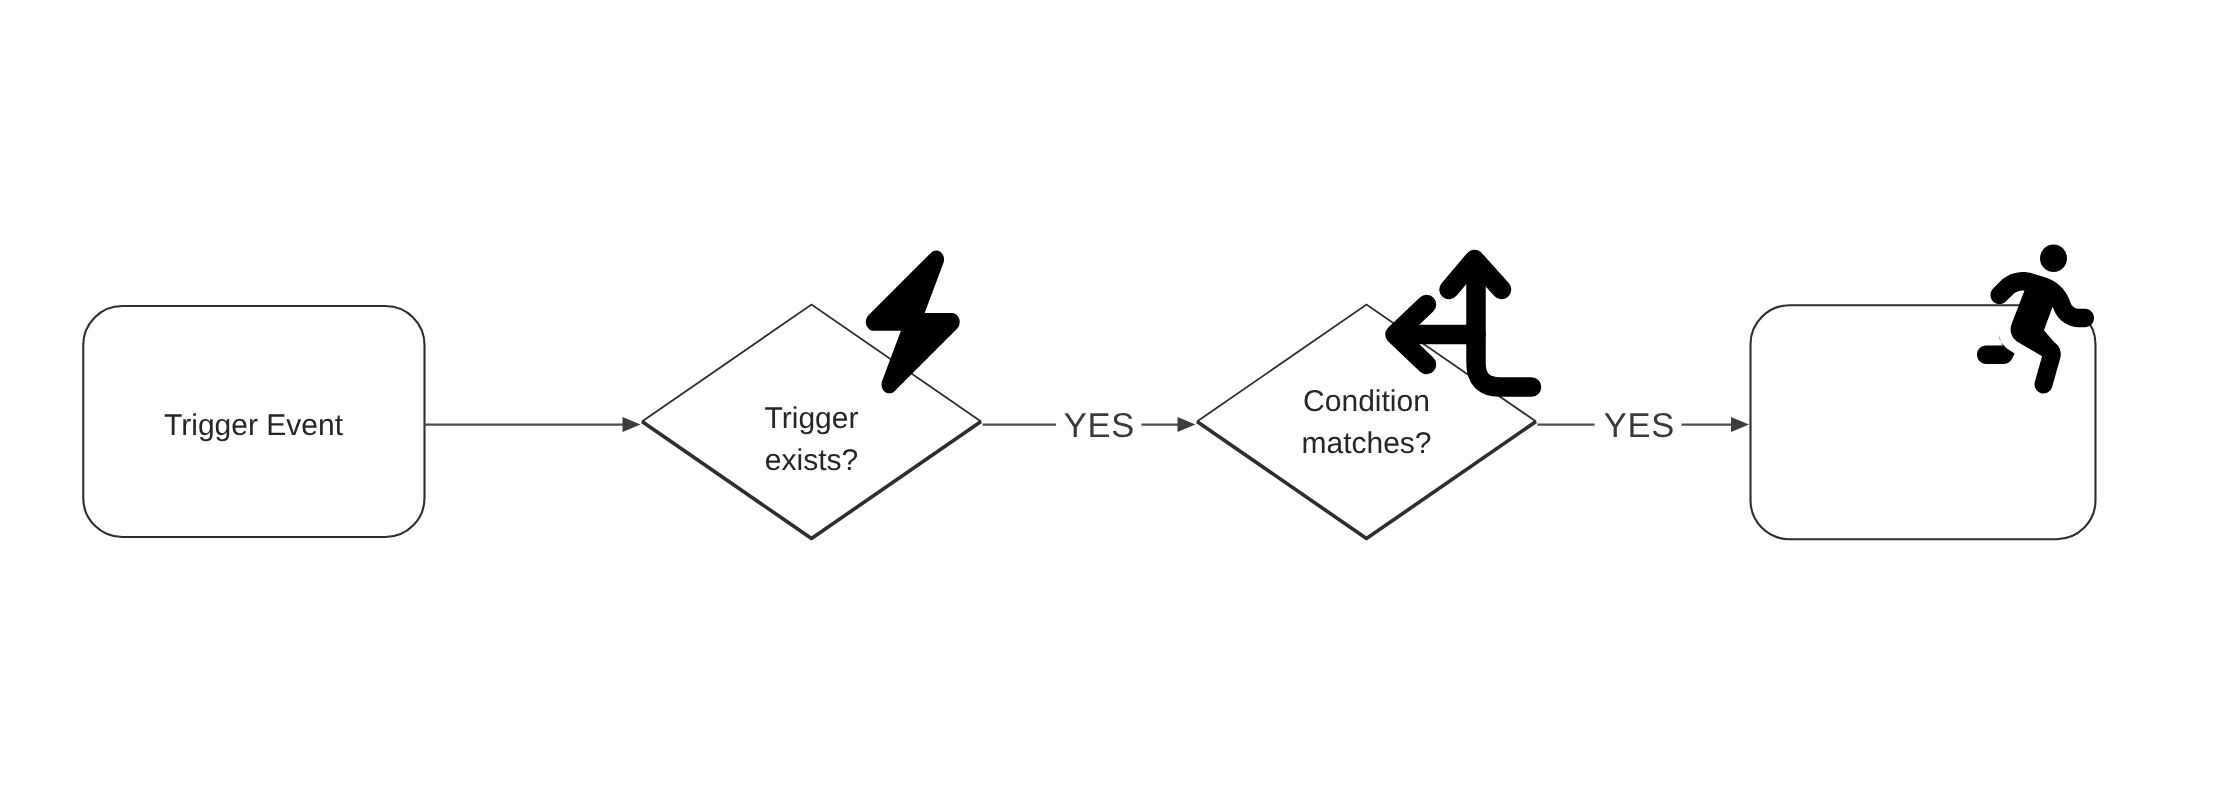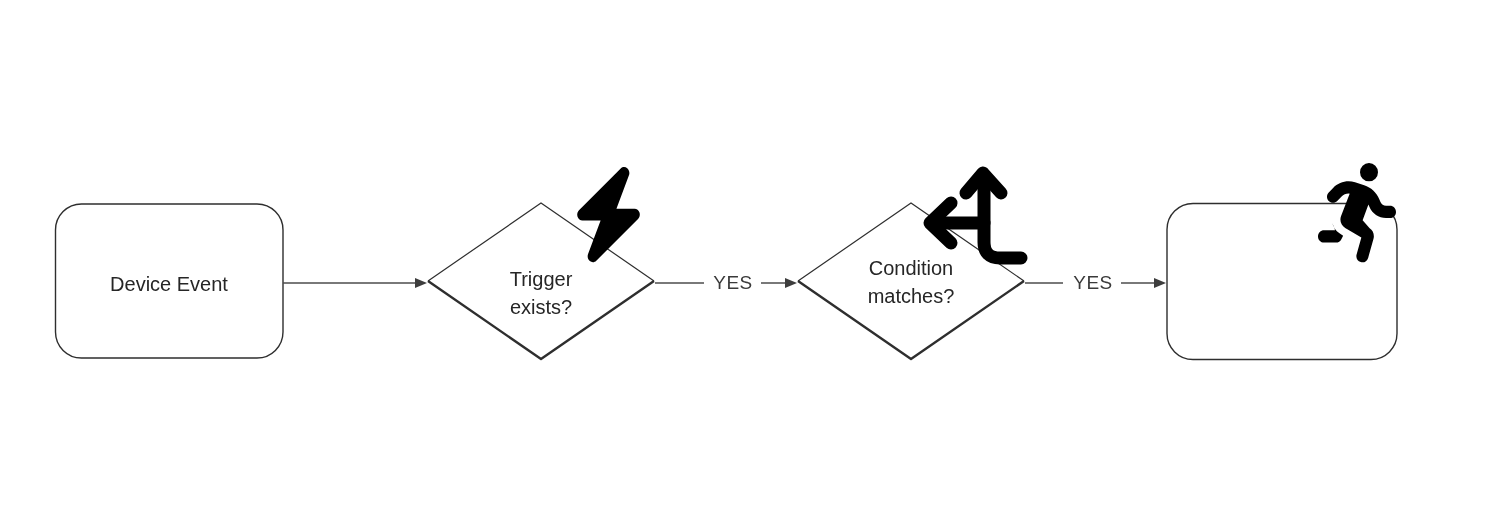--- a/index.html
+++ b/index.html
@@ -23,21 +23,21 @@
   .node-label {
     position: absolute;
     font-size: 20px;
     line-height: 28px;
     color: #262626;
     text-align: center;
     white-space: normal;
   }
   .edge-label {
     position: absolute;
-    font-size: 19px;
+    font-size: 23px;
     line-height: 28px;
     color: #3a3a3a;
     text-align: center;
     letter-spacing: 0.5px;
   }
 </style>
 </head>
 <body>
 
 <div class="canvas">
@@ -81,21 +81,21 @@
     <g fill="none" stroke="#000000" stroke-width="13" stroke-linecap="round" stroke-linejoin="round">
       <path d="M1021,258 L1000,258 Q984,258 984,242 L984,180"></path>
       <path d="M966,193 L983,173 L1001,193"></path>
       <path d="M984,223 L934,223"></path>
       <path d="M951,203 L930,223 L951,243"></path>
     </g>
 
     <path fill="#000000" transform="translate(1318,163) scale(0.1875,0.1914)" d="M320 48a48 48 0 1 0 -96 0 48 48 0 1 0 96 0zM125.7 175.5c9.9-9.9 23.4-15.5 37.5-15.5c1.9 0 3.8 .1 5.6 .3l-45.7 116.2c-9.3 23.5 0 50.3 21.9 63l86.2 49.8-25.4 88.8c-4.9 17 5 34.7 22 39.6s34.7-5 39.6-22l28.7-100.4c5.9-20.6-2.6-42.6-20.7-53.9L238 299l30.9-82.4 5.1 12.3c15 35.8 49.9 59.1 88.7 59.1l21.3 0c17.7 0 32-14.3 32-32s-14.3-32-32-32l-21.3 0c-12.9 0-24.6-7.8-29.5-19.7l-6.3-15c-14.6-35.1-44.1-61.9-80.5-73.1l-48.7-15c-11.1-3.4-22.7-5.2-34.4-5.2c-31 0-60.8 12.3-82.7 34.3l-23.3 23.3c-12.5 12.5-12.5 32.8 0 45.3s32.8 12.5 45.3 0l23.3-23.3zM91.2 352L32 352c-17.7 0-32 14.3-32 32s14.3 32 32 32l64 0c12.1 0 23.2-6.8 28.6-17.7l9.4-18.7-19.4-12.1c-20.2-12.6-33.8-32.1-38.4-53.5L91.2 352z"></path>
   </svg>
 
-  <div class="node-label" style="left:59px; top:270px; width:220px;">Device Event</div>
+  <div class="node-label" style="left:59px; top:270px; width:220px;">Trigger Event</div>
 
   <div class="node-label" style="left:481px; top:254px; width:120px;margin-top:11px;">Trigger exists?</div>
 
   <div class="node-label" style="left:841px; top:254px; width:140px;">Condition matches?</div>
 
 
   <div class="edge-label" style="left:701px; top:269px; width:64px;">YES</div>
 
   <div class="edge-label" style="left:1061px; top:269px; width:64px;">YES</div>
 

